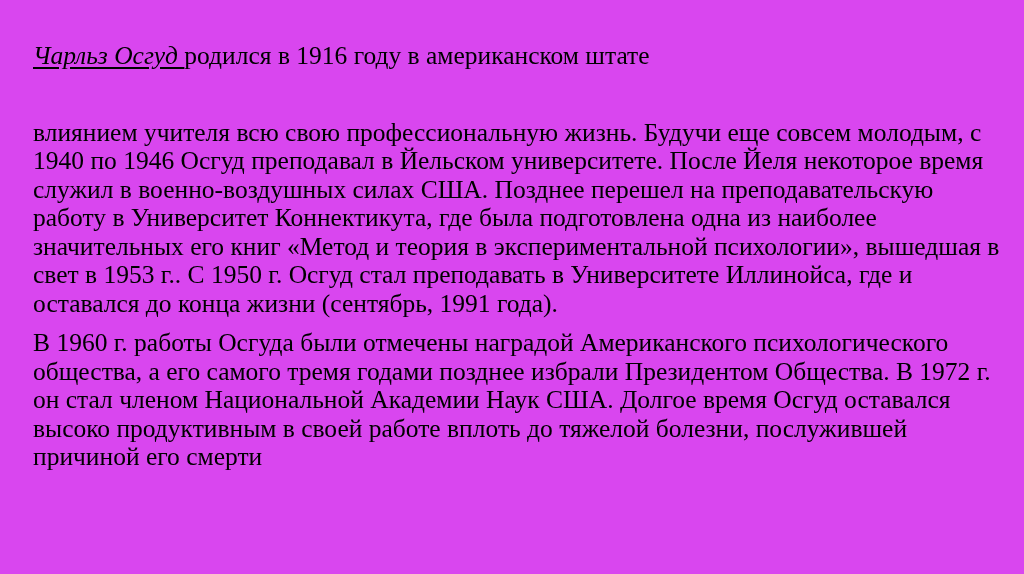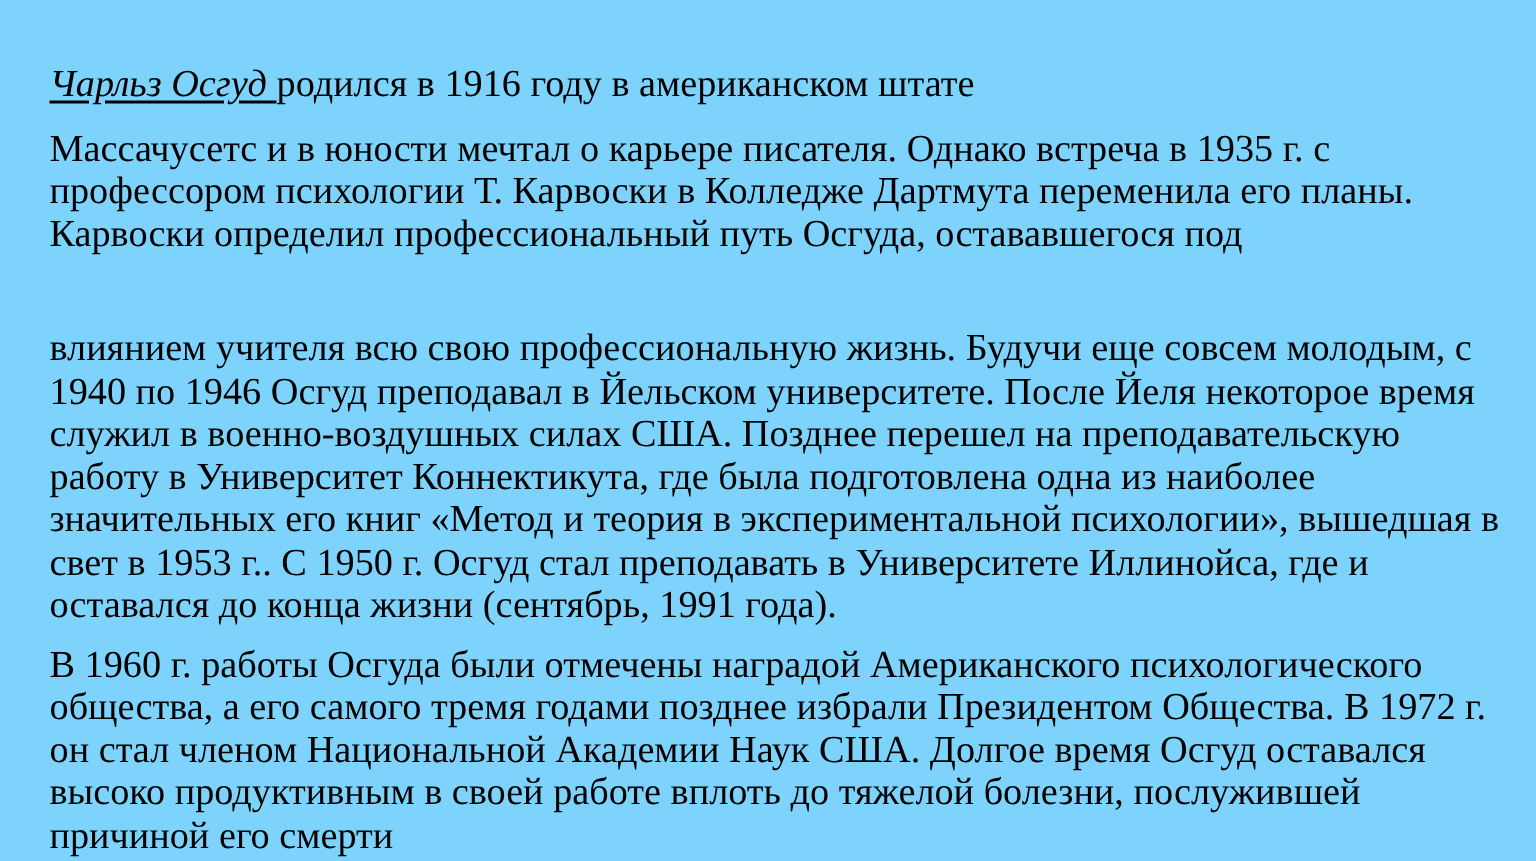--- a/index.html
+++ b/index.html
@@ -12,21 +12,21 @@
     height: 574px;
     overflow: hidden;
     font-family: "Liberation Serif", serif;
     color: #000000;
   }
   .slide {
     box-sizing: border-box;
     width: 1024px;
     height: 574px;
     padding: 42px 18px 0 33px;
-    background: #7dd3fc;
+    background: #d946ef;
   }
   .para {
     margin: 0;
     font-size: 25.5px;
     line-height: 28.5px;
     white-space: pre;        
     letter-spacing: 0;
   }
   .para-intro   { margin-bottom: 14px; }
   .para-second  { margin-bottom: 7px;  }
@@ -37,23 +37,20 @@
     text-underline-offset: 3px;
   }
 </style>
 </head>
 <body>
 
 <div class="slide">
 
   <p class="para para-intro"><span class="person-name">Чарльз Осгуд </span><span>родился в 1916 году в американском штате</span></p>
 
-  <p class="para para-second">Массачусетс и в юности мечтал о карьере писателя. Однако встреча в 1935 г. с
-профессором психологии Т. Карвоски в Колледже Дартмута переменила его планы.
-Карвоски определил профессиональный путь Осгуда, остававшегося под</p>
 
   <p class="para para-third">влиянием учителя всю свою профессиональную жизнь. Будучи еще совсем молодым, с
 1940 по 1946 Осгуд преподавал в Йельском университете. После Йеля некоторое время
 служил в военно-воздушных силах США. Позднее перешел на преподавательскую
 работу в Университет Коннектикута, где была подготовлена одна из наиболее
 значительных его книг «Метод и теория в экспериментальной психологии», вышедшая в
 свет в 1953 г.. С 1950 г. Осгуд стал преподавать в Университете Иллинойса, где и
 оставался до конца жизни (сентябрь, 1991 года).</p>
 
   <p class="para para-fourth">В 1960 г. работы Осгуда были отмечены наградой Американского психологического

